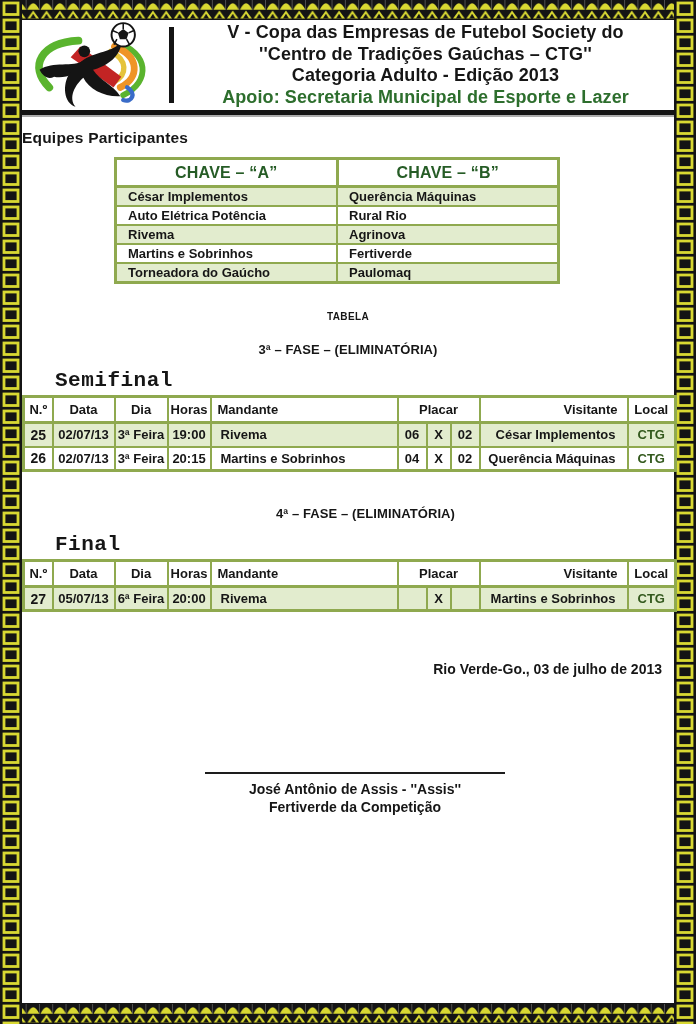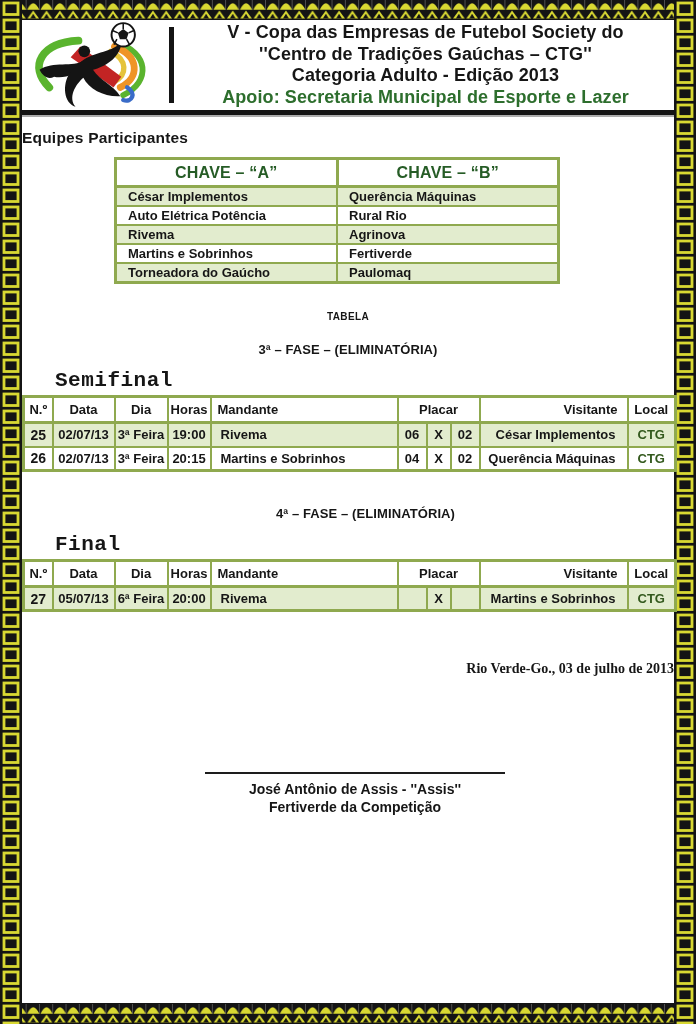--- a/index.html
+++ b/index.html
@@ -83,21 +83,21 @@
   }
   .match-table tr.row-green td { background: #e2ecce; margin-left: 34px; }
   .match-table th.h-mandante { text-align: left;  padding-left: 6px; }
   .match-table th.h-visitante{ text-align: right; padding-right: 9px; }
   .match-table td.c-num      { font-size: 14px; }
   .match-table td.c-mandante { text-align: left;  padding-left: 9px; }
   .match-table td.c-visitante{ text-align: right; padding-right: 11px; }
   .match-table td.c-local    { color: #33591d; }
 
   
-  .date-line { margin-top: 49px; text-align: right; font-size: 14px; font-family: Liberation Serif, serif; }
+  .date-line { margin-top: 49px; text-align: right; padding-right: 12px; font-size: 14px; }
   .signature-block { margin-top: 95px; margin-left: 183px; width: 300px; text-align: center; font-size: 14px; line-height: 18px; }
   .signature-line { border-top: 2px solid #1d1d1d; margin-bottom: 6px; }
 </style>
 </head>
 <body>
 
 <div class="page">
 
   <svg class="band band-top" width="696" height="20">
     <defs>

